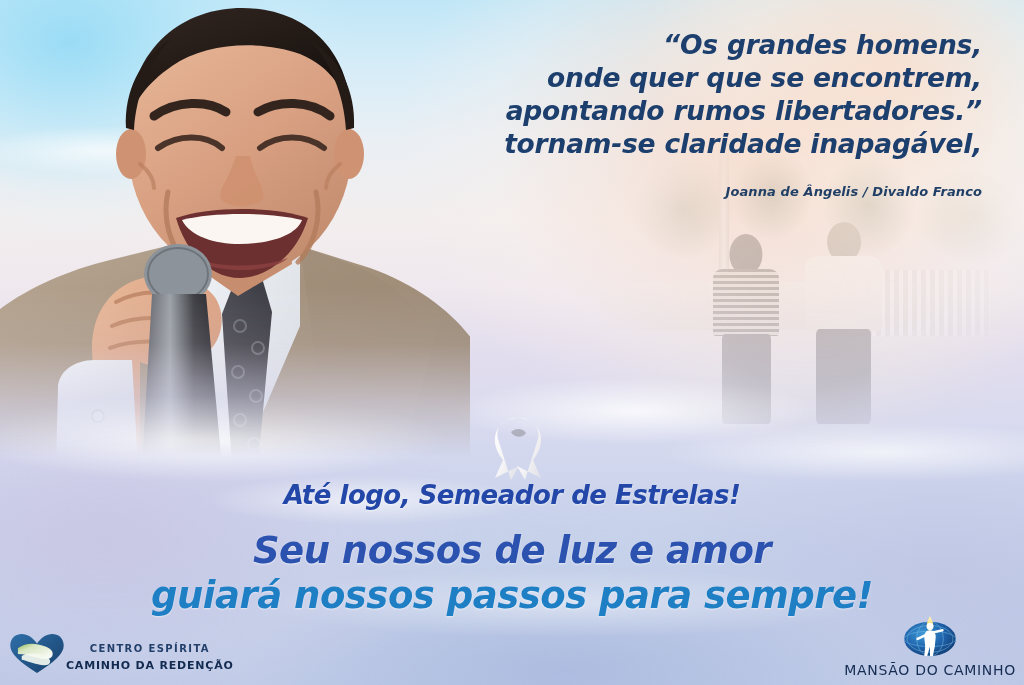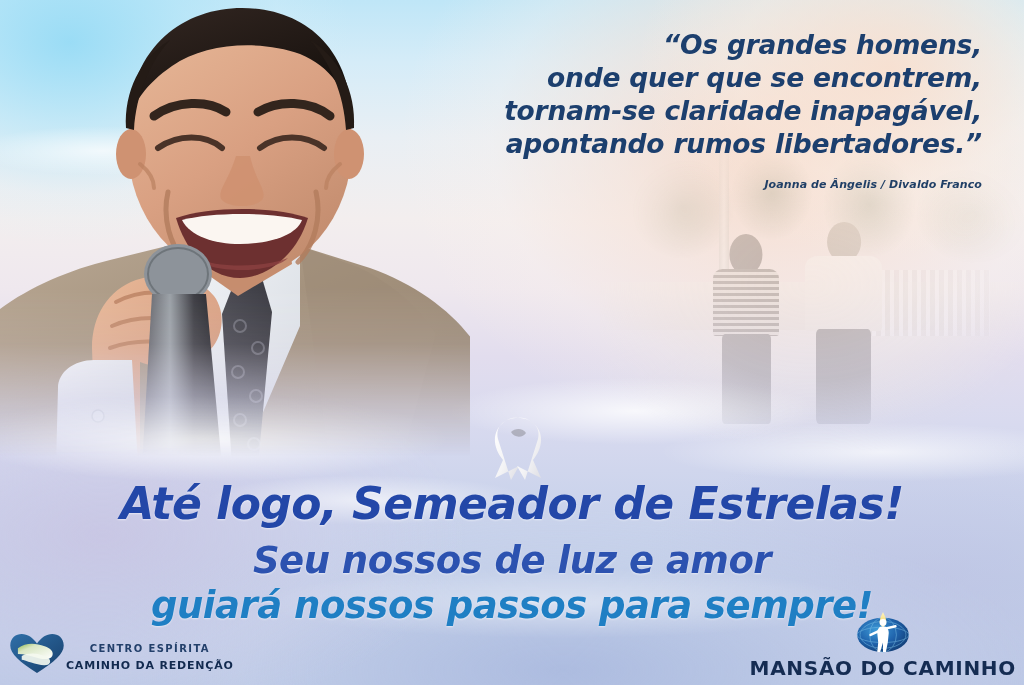--- a/index.html
+++ b/index.html
@@ -174,44 +174,44 @@
     font-family: "DejaVu Sans", sans-serif;
     font-style: italic;
     font-weight: bold;
     font-size: 26.5px;
     line-height: 33px;
     color: #1c3f6e;
     letter-spacing: -0.2px;
     white-space: nowrap;
   }
   .quote-attr {
-    margin-top: 18px;
+    margin-top: 24px;
     font-family: "DejaVu Sans", sans-serif;
     font-style: italic;
     font-weight: bold;
-    font-size: 11px;
+    font-size: 13px;
     color: #203f66;
     letter-spacing: 0.1px;
   }
 
   
   .headline {
     position: absolute;
     left: 0; right: 0; top: 482px;
     text-align: center;
   }
   .hl-line {
     font-family: "DejaVu Sans", sans-serif;
     font-style: italic;
     font-weight: bold;
     letter-spacing: -0.5px;
     line-height: 1.0;
     white-space: nowrap;
   }
-  .hl1 { font-size: 44px; color: #2347a8; margin-bottom: 16px;
+  .hl1 { font-size: 26px; color: #2347a8; margin-bottom: 24px;
          text-shadow: 0 1px 2px rgba(255,255,255,0.55); }
   .hl2 { font-size: 37px; color: #2c52b0; margin-bottom: 8px;
          text-shadow: 0 1px 2px rgba(255,255,255,0.55); }
   .hl3 { font-size: 37px; color: #1f7fc4; margin-bottom: 0;
          text-shadow: 0 1px 2px rgba(255,255,255,0.5); }
 
   
   .logo-left {
     position: absolute; left: 8px; bottom: 6px;
     display: flex; flex-direction: row; align-items: center;
@@ -227,21 +227,21 @@
     font-weight: bold; font-size: 10px;
     letter-spacing: 1.4px; color: #23406b;
   }
   .logo-l2 {
     font-family: "DejaVu Sans", sans-serif;
     font-weight: bold; font-size: 11px;
     letter-spacing: 0.8px; color: #122a4f;
   }
   .logo-r1 {
     font-family: "DejaVu Sans", sans-serif;
-    font-weight: bold; font-size: 20px;
+    font-weight: normal; font-size: 14px;
     letter-spacing: 0.7px; color: #152c52;
   }
 </style>
 </head>
 <body>
 
 <div id="poster">
 
   <div class="bg-sky"></div>
   <div class="bg-blueglow"></div>
@@ -383,22 +383,22 @@
         <path d="M 37 10 C 52 10 60 20 57 31 L 44 72 L 36 58 L 60 70 L 52 52
                  C 62 40 64 24 51 14 C 46 10 41 9 37 10 Z" fill="url(#ribG)"></path>
         <path d="M 30 24 C 34 20 42 20 45 25 C 42 30 33 30 30 24 Z" fill="#8c8c96" opacity="0.55"></path>
       </g>
     </svg>
   </div>
 
   <div class="quote-block">
     <div class="quote-line">“Os grandes homens,</div>
     <div class="quote-line">onde quer que se encontrem,</div>
+    <div class="quote-line">apontando rumos libertadores.”</div>
     <div class="quote-line">tornam-se claridade inapagável,</div>
-    <div class="quote-line">apontando rumos libertadores.”</div>
     <div class="quote-attr">Joanna de Ângelis / Divaldo Franco</div>
   </div>
 
   <div class="headline">
     <div class="hl-line hl1">Até logo, Semeador de Estrelas!</div>
     <div class="hl-line hl2">Seu nossos de luz e amor</div>
     <div class="hl-line hl3">guiará nossos passos para sempre!</div>
   </div>
 
   <div class="logo-left">

